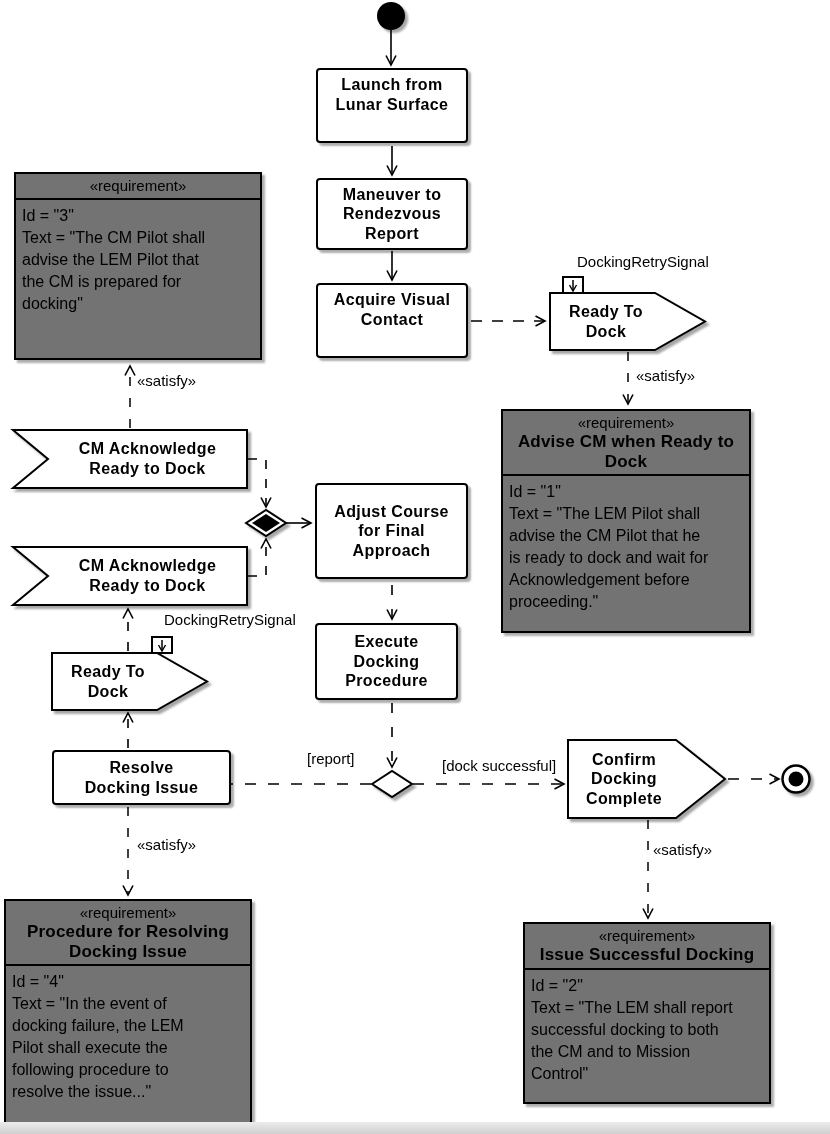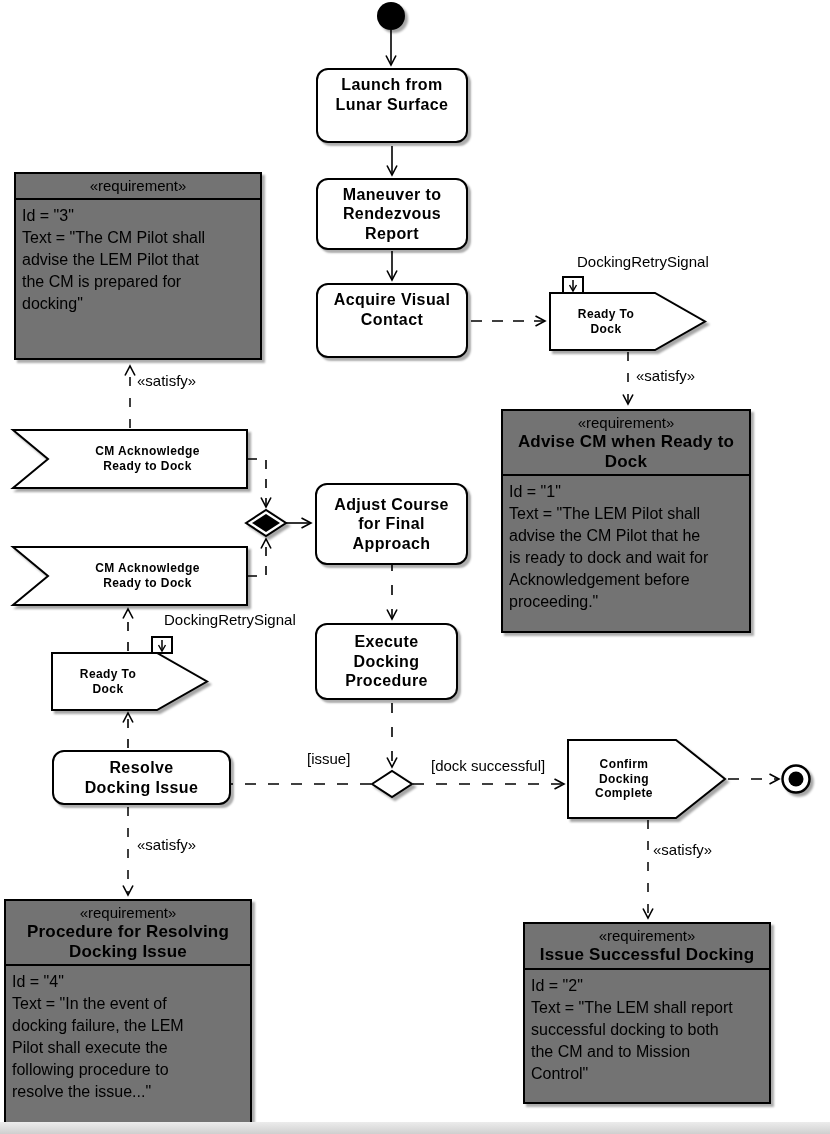--- a/index.html
+++ b/index.html
@@ -1,26 +1,26 @@
 <!DOCTYPE html>
 <html><head>
 <meta charset="utf-8">
 <style>
   html,body{margin:0;padding:0;background:#ffffff;}
   #page{position:relative;width:830px;height:1134px;background:#ffffff;overflow:hidden;
         font-family:"Liberation Sans", sans-serif;color:#000;}
   #shapes{position:absolute;left:0;top:0;z-index:1;}
-  .action{position:absolute;z-index:2;background:#fff;border:2px solid #000;border-radius:12px;
+  .action{position:absolute;z-index:2;background:#fff;border:2px solid #000;border-radius:4px;
           box-shadow:3px 3px 2px rgba(0,0,0,0.32);display:flex;justify-content:center;
           font-weight:bold;font-size:16px;line-height:1.22;text-align:center;
           white-space:pre-line;letter-spacing:0.4px;box-sizing:border-box;}
   .action.top{align-items:flex-start;padding-top:5px;}
   .action.mid{align-items:center;}
   .sig-text{position:absolute;z-index:2;display:flex;align-items:center;justify-content:center;
-            font-weight:bold;font-size:12px;line-height:1.22;text-align:center;
+            font-weight:bold;font-size:16px;line-height:1.22;text-align:center;
             white-space:pre-line;letter-spacing:0.4px;}
   .req{position:absolute;z-index:2;background:#737373;border:2px solid #000;
        box-shadow:3px 3px 2px rgba(0,0,0,0.32);box-sizing:border-box;overflow:hidden;}
   .req-header{border-bottom:2px solid #000;text-align:center;padding:3px 2px 3px;}
   .req-stereo{font-size:15px;line-height:1.2;}
   .req-title{font-size:17px;font-weight:bold;line-height:1.15;white-space:pre-line;letter-spacing:0.2px;}
   .req-body{font-size:16px;line-height:22px;padding:5px 6px;white-space:pre-line;}
   .lbl{position:absolute;z-index:2;font-size:15px;white-space:nowrap;}
   .footer-band{position:absolute;left:0;top:1122px;width:830px;height:12px;z-index:3;
                background:linear-gradient(180deg,#ececec 0%,#cfcfcf 100%);}
@@ -86,21 +86,21 @@
     <path d="M648,820 V918" fill="none" stroke="#000" stroke-width="1.5" stroke-dasharray="9 12" marker-end="url(#arr)"></path>
   </svg>
 
   <div class="action top" style="left:316px;top:68px;width:152px;height:75px;"><span>Launch from
 Lunar Surface</span></div>
   <div class="action mid" style="left:316px;top:178px;width:152px;height:72px;"><span>Maneuver to
 Rendezvous
 Report</span></div>
   <div class="action top" style="left:316px;top:283px;width:152px;height:75px;"><span>Acquire Visual
 Contact</span></div>
-  <div class="action mid" style="left:315px;top:483px;width:153px;height:82px;"><span>Adjust Course
+  <div class="action mid" style="left:315px;top:483px;width:153px;height:96px;"><span>Adjust Course
 for Final
 Approach</span></div>
   <div class="action mid" style="left:315px;top:623px;width:143px;height:77px;"><span>Execute
 Docking
 Procedure</span></div>
   <div class="action mid" style="left:52px;top:750px;width:179px;height:55px;"><span>Resolve
 Docking Issue</span></div>
 
   <div class="sig-text" style="left:550px;top:293px;width:112px;height:57px;">Ready To
 Dock</div>
@@ -164,17 +164,17 @@
 the CM and to Mission
 Control"</div>
   </div>
 
   <div class="lbl" style="left:577px;top:253px;">DockingRetrySignal</div>
   <div class="lbl" style="left:164px;top:611px;">DockingRetrySignal</div>
   <div class="lbl" style="left:137px;top:372px;">«satisfy»</div>
   <div class="lbl" style="left:636px;top:367px;">«satisfy»</div>
   <div class="lbl" style="left:137px;top:836px;">«satisfy»</div>
   <div class="lbl" style="left:653px;top:841px;">«satisfy»</div>
-  <div class="lbl" style="left:307px;top:750px;">[issue]</div>
-  <div class="lbl" style="left:431px;top:757px;">[dock successful]</div>
+  <div class="lbl" style="left:307px;top:750px;">[report]</div>
+  <div class="lbl" style="left:442px;top:757px;">[dock successful]</div>
 
   <div class="footer-band"></div>
 </div>
 
 </body></html>

